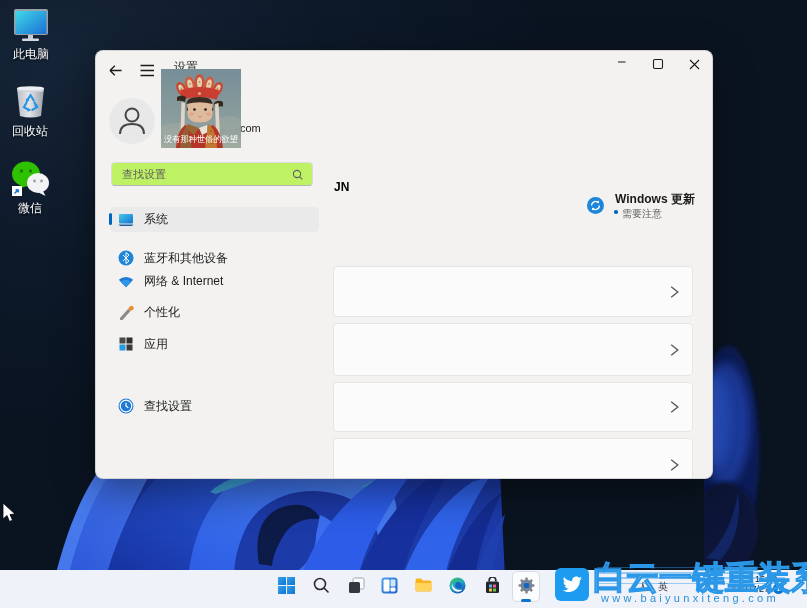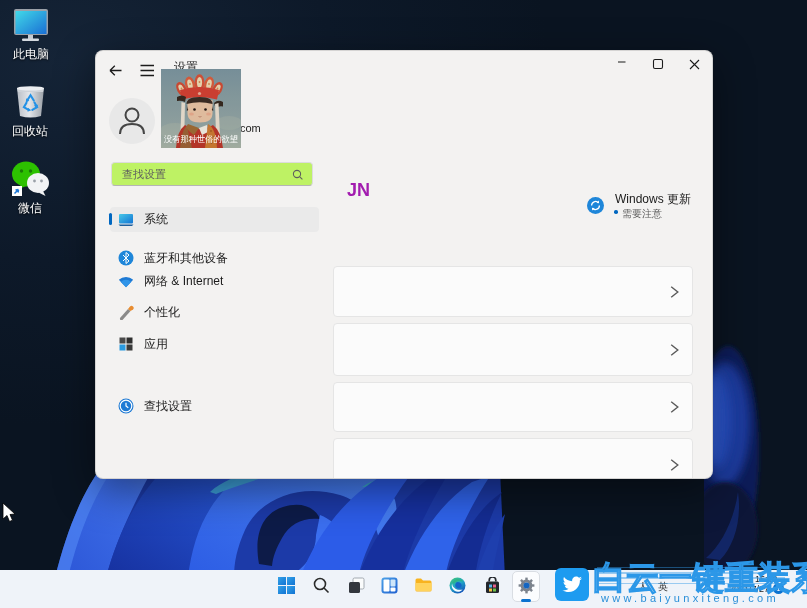--- a/index.html
+++ b/index.html
@@ -223,28 +223,28 @@
     </div>
     <div class="navrow" style="top:343.8px;">
       <svg class="ic" viewBox="0 0 16 16">
         <circle cx="8" cy="8" r="7.5" fill="#1e7ad4"></circle>
         <circle cx="8" cy="8" r="5.8" fill="none" stroke="#fff" stroke-width="1.2"></circle>
         <path d="M8,4.8 v3.2 l2.3,1.8" stroke="#fff" stroke-width="1.2" fill="none"></path>
       </svg>
       <span class="tx">查找设置</span>
     </div>
 
-  <div class="abs" style="left:251px;top:129px;font-size:18px;font-weight:bold;color:#a21caf;">JN</div>
+  <div class="abs" style="left:238px;top:129px;font-size:12px;font-weight:bold;color:#000000;">JN</div>
   <svg class="abs" style="left:491px;top:146px" width="17" height="17" viewBox="0 0 17 17">
     <circle cx="8.5" cy="8.5" r="8.5" fill="#1e86d9"></circle>
     <path d="M4.6,8.5 a3.9,3.9 0 0 1 6.8,-2.7 M12.4,8.5 a3.9,3.9 0 0 1 -6.8,2.7" fill="none" stroke="#fff" stroke-width="1.3"></path>
     <path d="M11.9,3.6 l0.1,2.6 l-2.5,-0.4 z" fill="#fff"></path>
     <path d="M5.1,13.4 l-0.1,-2.6 l2.5,0.4 z" fill="#fff"></path>
   </svg>
-  <div class="abs" style="left:519px;top:140px;font-size:12px;font-weight:normal;color:#1a1a1a;">Windows 更新</div>
+  <div class="abs" style="left:519px;top:140px;font-size:12px;font-weight:bold;color:#1a1a1a;">Windows 更新</div>
   <div class="abs" style="left:518px;top:159px;width:3.5px;height:3.5px;border-radius:50%;background:#0067c0;"></div>
     <div class="abs" style="left:526px;top:156px;font-size:10px;color:#5d5d5d;">需要注意</div>
   <div class="card" style="top:215px;height:51px;">
       <svg class="chev" viewBox="0 0 9 13">
         <path d="M1.2,1.2 L7.8,6.5 L1.2,11.8" fill="none" stroke="#5a5a5a" stroke-width="1.4"></path>
       </svg>
     </div>
   <div class="card" style="top:272px;height:53px;">
       <svg class="chev" viewBox="0 0 9 13">
         <path d="M1.2,1.2 L7.8,6.5 L1.2,11.8" fill="none" stroke="#5a5a5a" stroke-width="1.4"></path>

